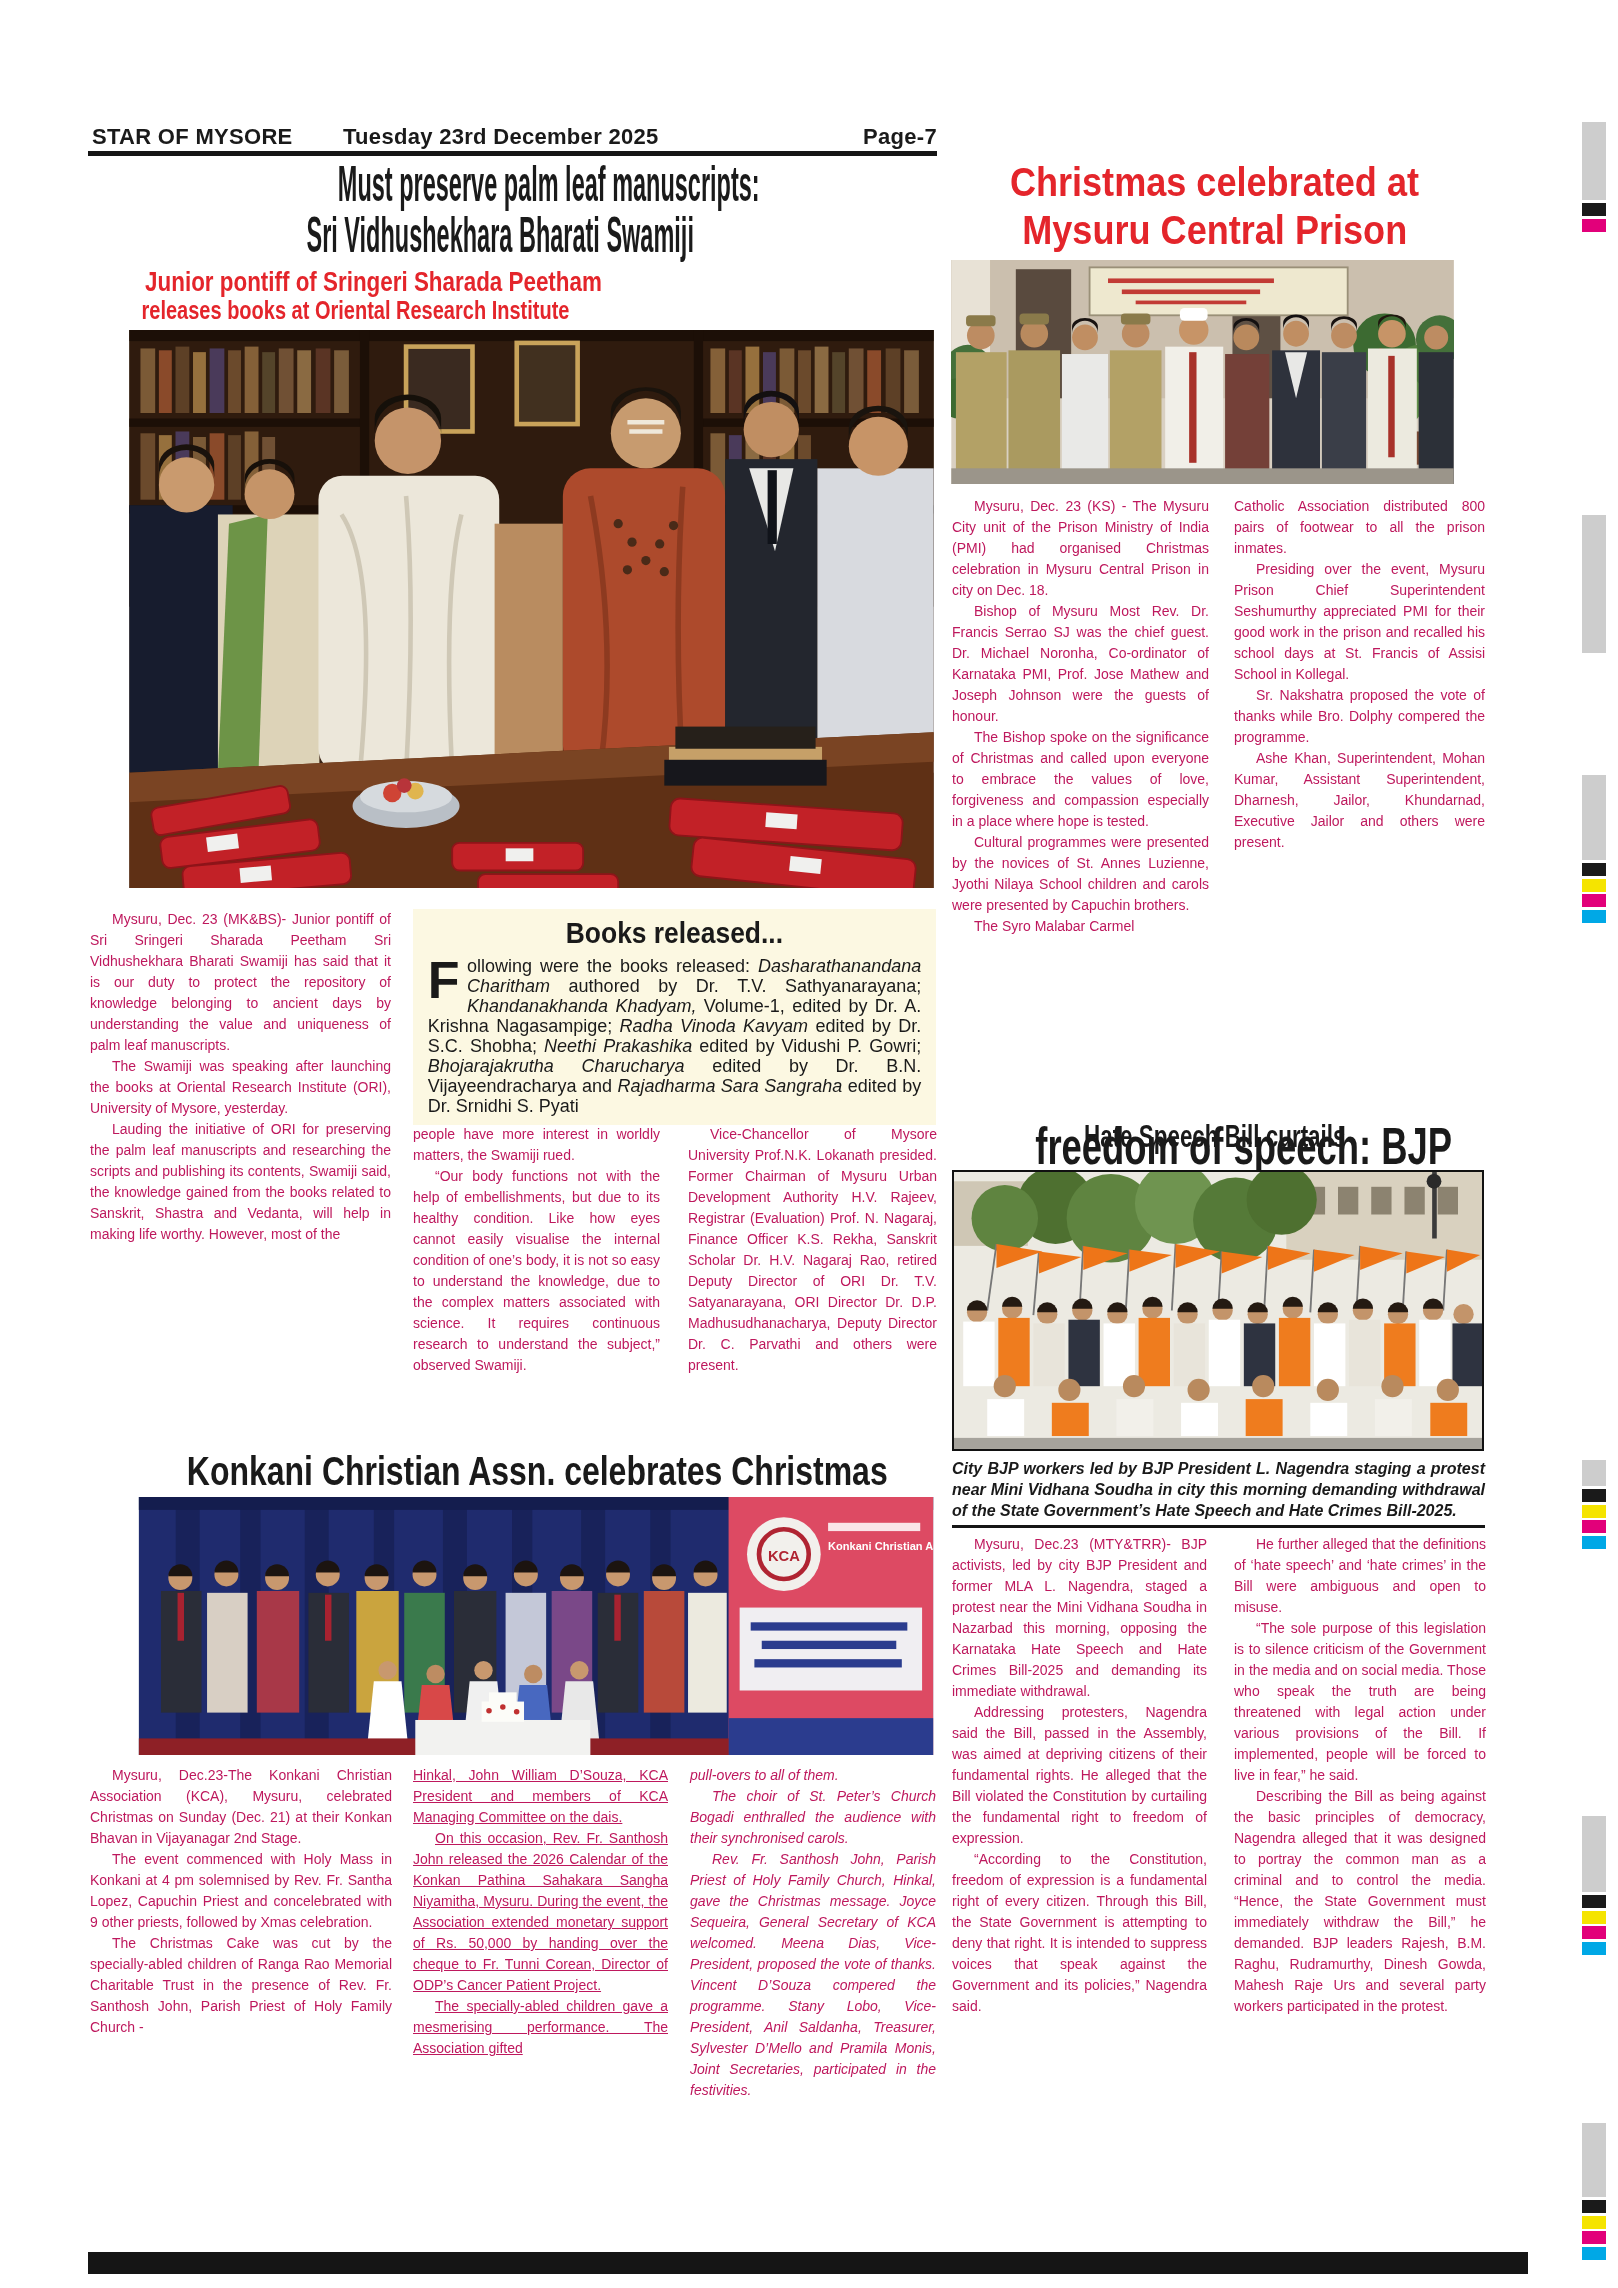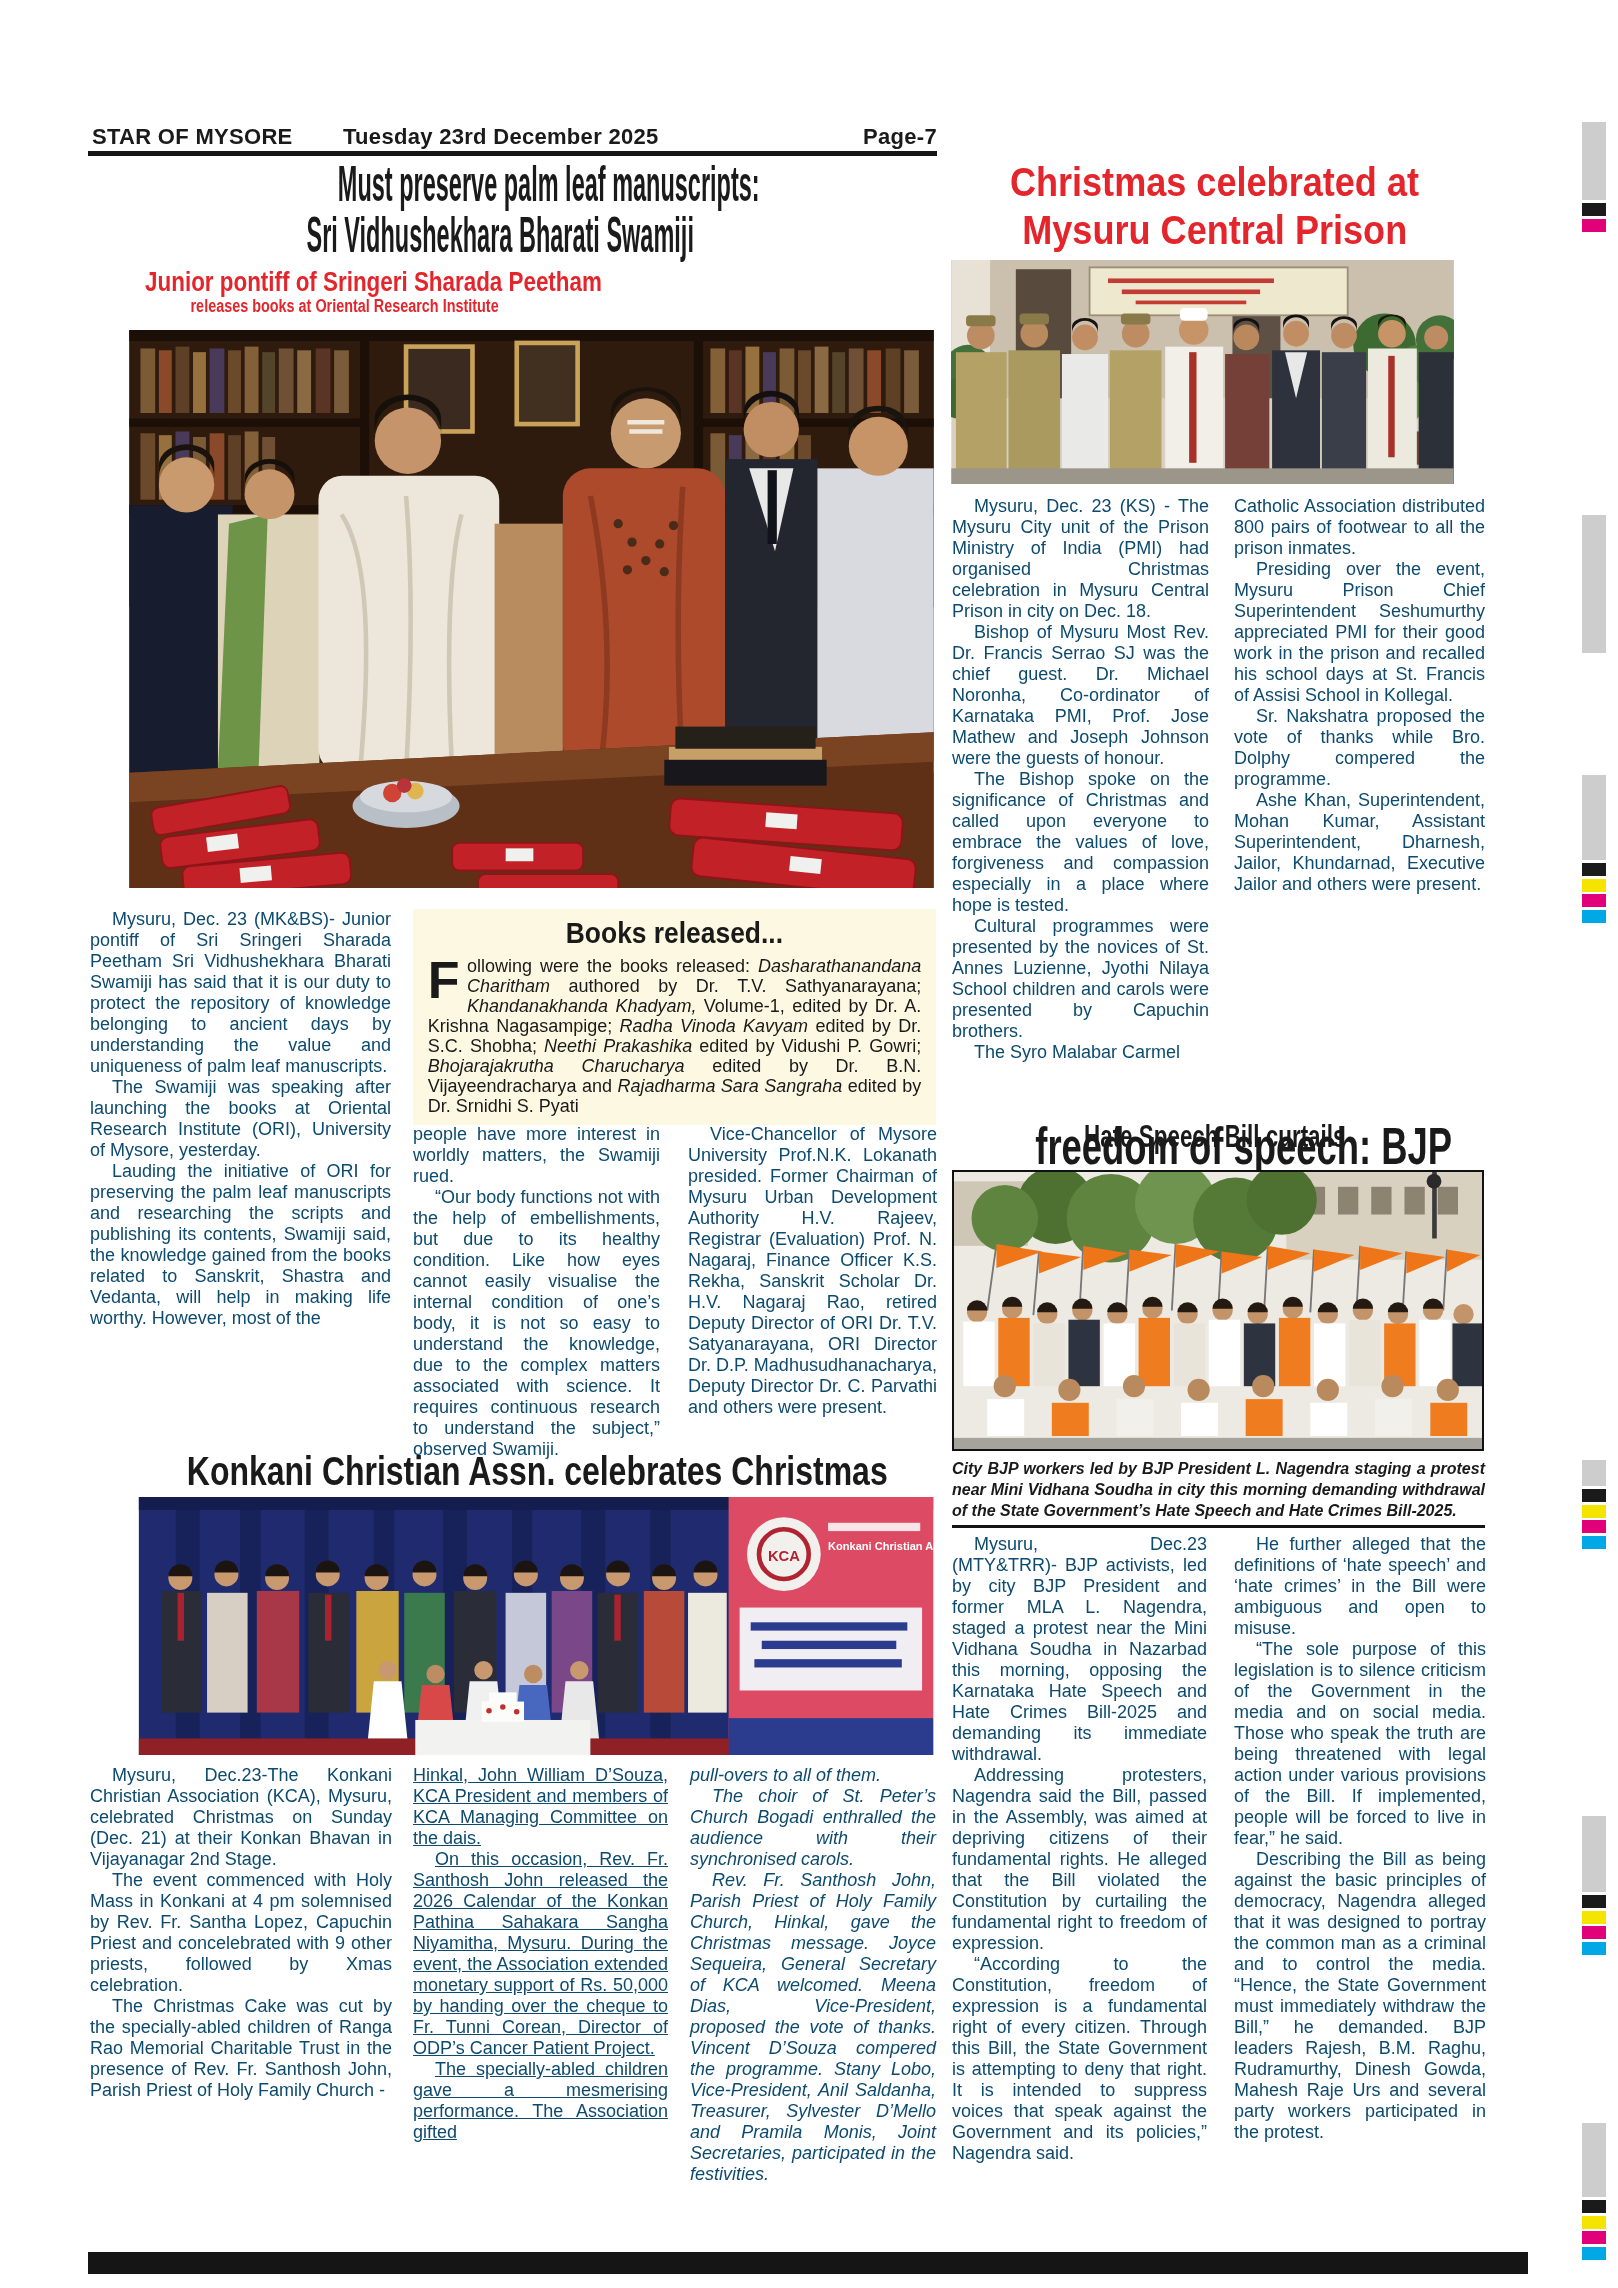--- a/index.html
+++ b/index.html
@@ -10,21 +10,21 @@
   .hdr{font-weight:bold;font-size:22px;white-space:nowrap;letter-spacing:0.3px;}
   .rule{background:#151515;}
   .dline{white-space:nowrap;font-weight:bold;text-align:center;}
   .dline>span{display:inline-block;transform-origin:center;white-space:nowrap;}
   .sx47>span{transform:scaleX(.47);}
   .sx8>span{transform:scaleX(.8);}
   .sx88>span{transform:scaleX(.88);}
   .sx7>span{transform:scaleX(.7);}
   .sx78>span{transform:scaleX(.78);}
   .red{color:#e4252b;}
-  .col{font-size:18px;line-height:21px;text-align:justify;color:#0c4a6e;}
+  .col{font-size:14px;line-height:21px;text-align:justify;color:#be185d;}
   .col p{margin:0;text-indent:22px;}
   .col.cont p:first-child{text-indent:0;}
   .box{background:#fcf8e2;padding:7.4px 14.8px 9.2px;box-sizing:border-box;}
   .box-title{font-size:30px;font-weight:bold;text-align:center;margin:0 0 5.5px;}
   .box-body{font-size:18px;line-height:20px;text-align:justify;}
   .box-body .it{font-style:italic;}
   .dropcap{float:left;font-size:52px;line-height:41px;font-weight:bold;margin:3.7px 7.4px 0 0;}
   .caption{font-size:16px;line-height:21px;font-weight:bold;font-style:italic;text-align:justify;}
   .photo{display:block;}
   .markset{position:absolute;left:1582px;width:24px;}
@@ -41,21 +41,21 @@
 <div class="page">
 
   <div class="abs hdr" style="left:92px;top:124px;">STAR OF MYSORE</div>
   <div class="abs hdr" style="left:343px;top:124px;">Tuesday 23rd December 2025</div>
   <div class="abs hdr" style="left:858px;top:124px;width:79px;text-align:right;">Page-7</div>
   <div class="abs rule" style="left:88px;top:151px;width:849px;height:4.6px;"></div>
 
   <div class="abs dline sx47" style="left:100px;top:159px;width:513px;font-size:50px;line-height:51px;"><span>Must preserve palm leaf manuscripts:</span></div>
   <div class="abs dline sx47" style="left:88px;top:210px;width:513px;font-size:50px;line-height:51px;"><span>Sri Vidhushekhara Bharati Swamiji</span></div>
   <div class="abs dline sx8 red" style="left:88px;top:266px;width:513px;font-size:28px;font-weight:bold;"><span>Junior pontiff of Sringeri Sharada Peetham</span></div>
-  <div class="abs dline sx8 red" style="left:88px;top:296px;width:513px;font-size:18px;font-weight:bold;"><span>releases books at Oriental Research Institute</span></div>
+  <div class="abs dline sx8 red" style="left:88px;top:296px;width:513px;font-size:25px;font-weight:bold;"><span>releases books at Oriental Research Institute</span></div>
 
   <svg class="abs photo" style="left:129px;top:330px;" width="805" height="558" viewBox="0 0 872 605">
     <rect width="872" height="605" fill="#3a2315"></rect>
     <rect width="872" height="300" fill="#2f1b0e"></rect>
     <g fill="#1c0f07">
       <rect x="0" y="0" width="872" height="12"></rect>
         <rect x="0" y="96" width="255" height="9"></rect>
       <rect x="0" y="190" width="255" height="9"></rect>
         <rect x="618" y="96" width="254" height="9"></rect>
       <rect x="618" y="190" width="254" height="9"></rect>

